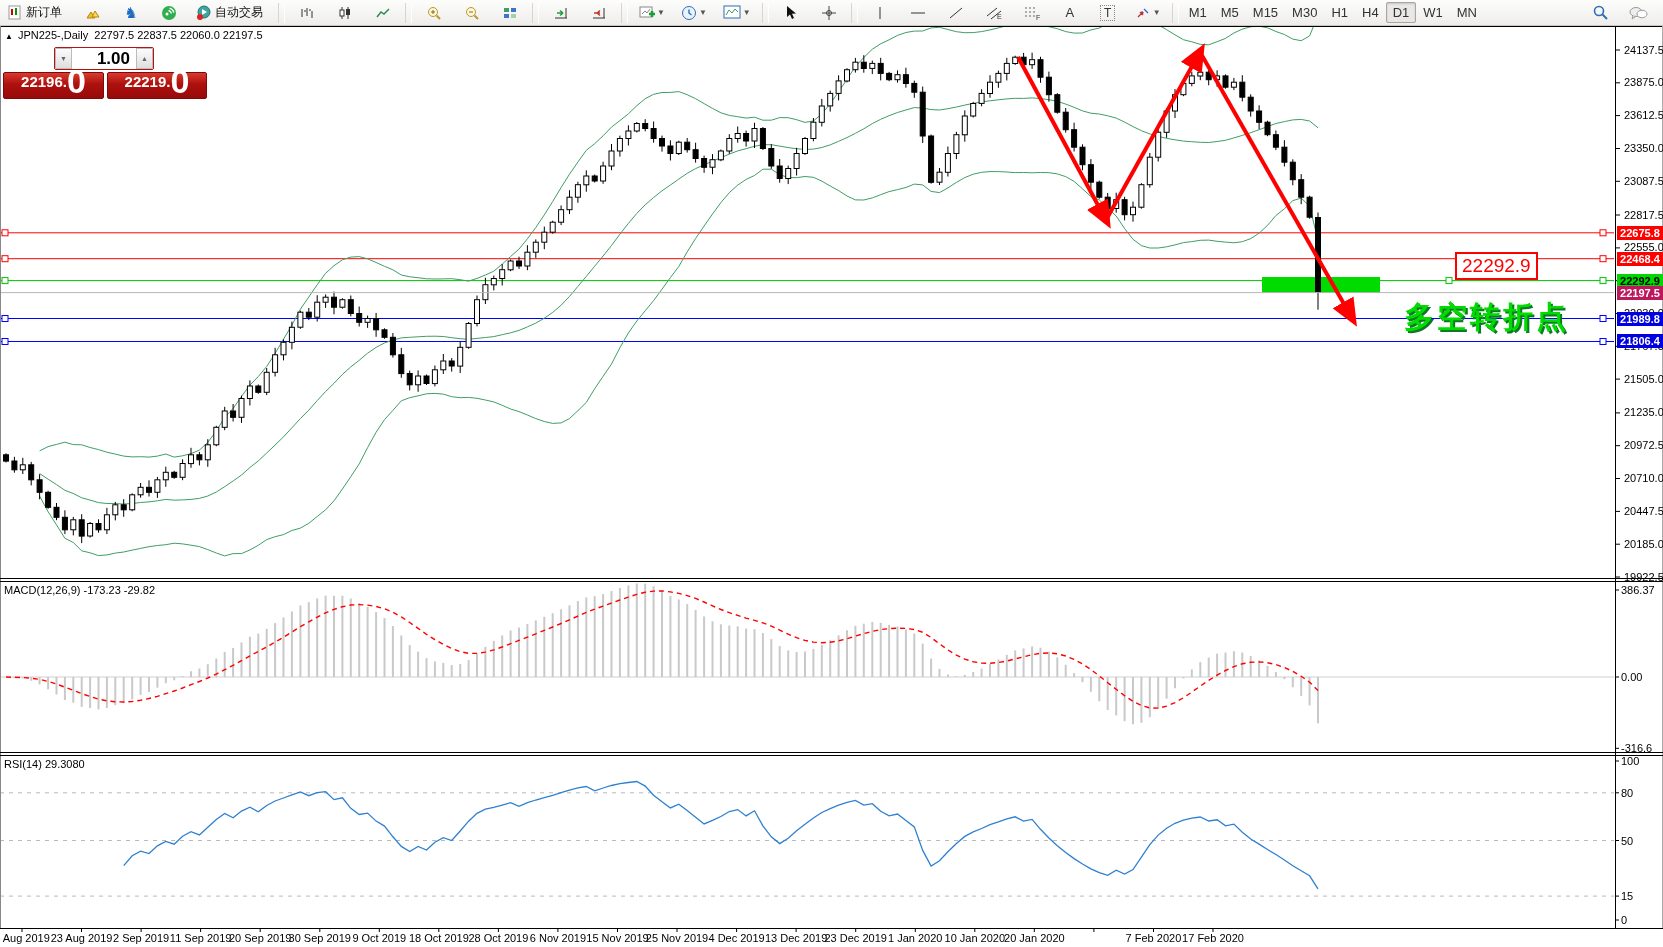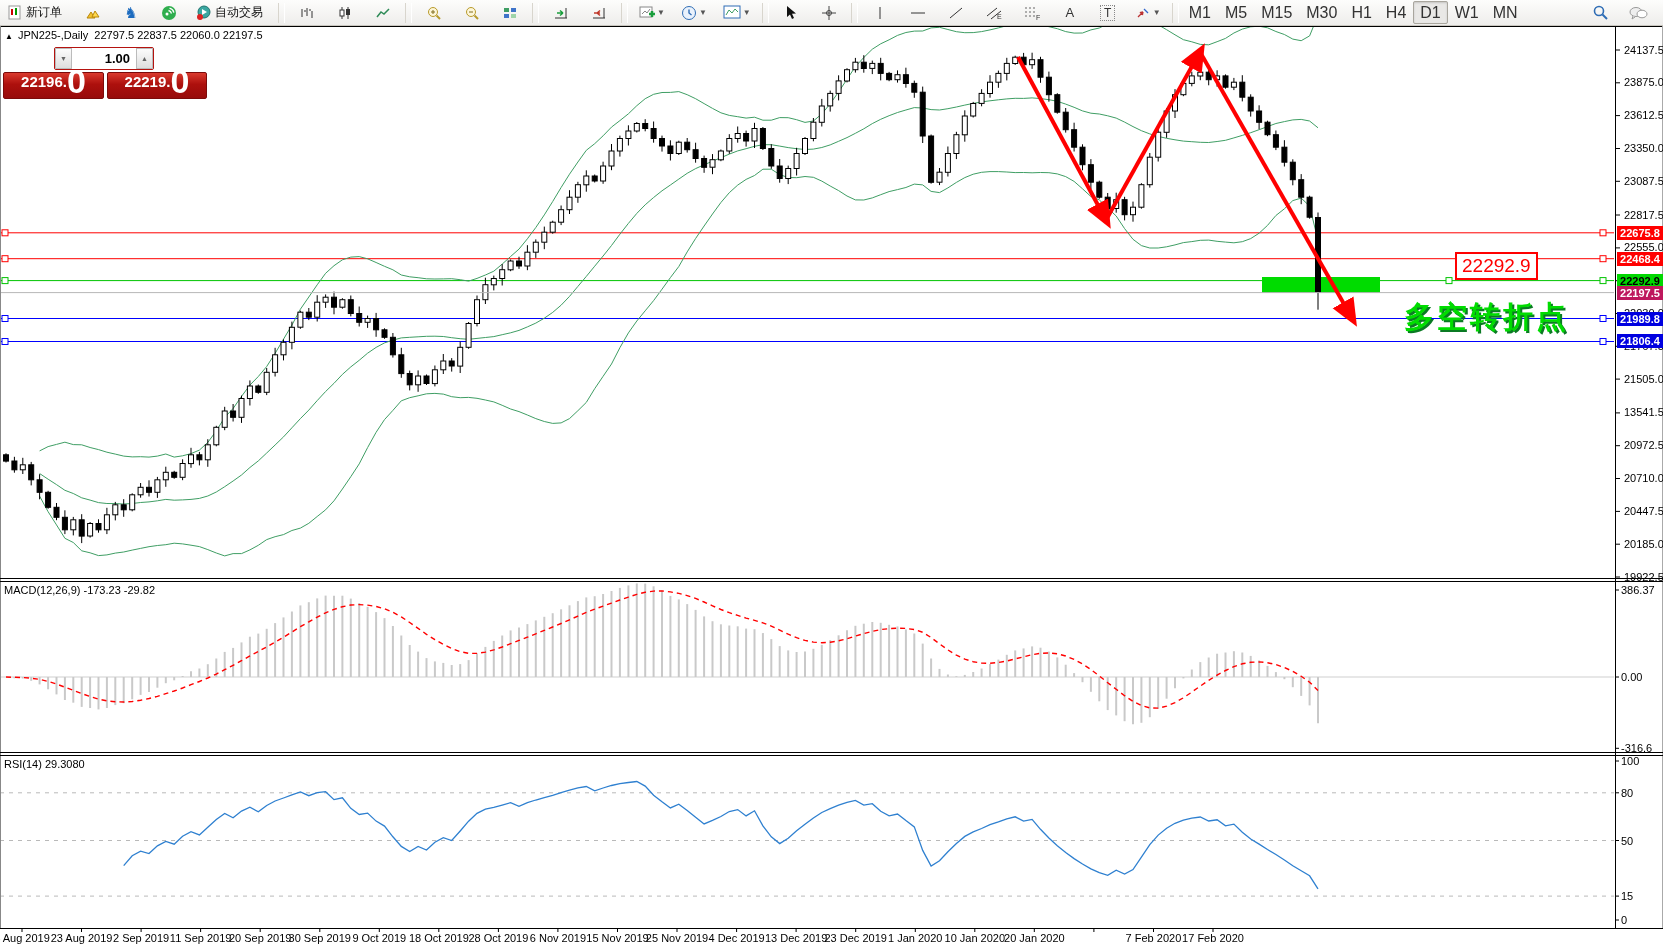--- a/index.html
+++ b/index.html
@@ -7,42 +7,42 @@
   
   #toolbar{position:absolute;left:0;top:0;width:1663px;height:25px;
     background:linear-gradient(#fdfdfc,#eeedeb);border-bottom:1px solid #c9c6bf;
     display:flex;align-items:center;font-size:12px;color:#222;white-space:nowrap;}
   .tsep{width:5px;height:20px;margin:0 3px;border-left:1px solid #d8d5cd;border-right:1px solid #fff;}
   .tbtn{display:inline-flex;align-items:center;justify-content:center;height:20px;min-width:22px;
     padding:0 8px;border-radius:2px;cursor:default;}
   .tbtn svg{display:block;}
   .tflag{font-size:12px;color:#111;margin-left:3px;margin-right:4px;}
   .ddv{font-size:8px;color:#555;margin-left:2px;}
-  .tf{font-size:16px;color:#333;padding:2px 6px;border:1px solid transparent;border-radius:2px;}
+  .tf{font-size:13px;color:#333;padding:2px 6px;border:1px solid transparent;border-radius:2px;}
   .tf.active{background:#e9e8e6;border:1px solid #a9a69e;box-shadow:inset 0 1px 2px rgba(0,0,0,.15);}
   
   #chartwrap{position:absolute;left:0;top:26px;width:1663px;height:921px;background:#fff;}
   #chartsvg{position:absolute;left:0;top:0;}
   .axis-tick{position:absolute;left:1624px;font-size:11px;color:#000;}
   .chip{position:absolute;left:1617px;width:46px;height:14px;font-size:11px;font-weight:bold;
     text-align:center;line-height:14px;}
   .time-lbl{position:absolute;top:906px;font-size:11px;color:#000;transform:translateX(-50%);}
   #symtitle{position:absolute;left:5px;top:3px;font-size:11px;color:#000;}
   #symtitle .tri{font-size:8px;margin-right:5px;}
   
   #tradepanel{position:absolute;left:3px;top:21px;width:204px;}
   .tp-row1{display:flex;height:23px;}
   .tp-btn{background:linear-gradient(#e2463a,#b5130f 55%,#9d0d0d);border:1px solid #7c0a0a;color:#fff;
     font-size:13px;display:flex;align-items:center;justify-content:center;border-radius:2px;margin-top:41px;}
   #sellbtn{width:46px;}
   #buybtn{width:48px;align-items:flex-end;}
   .volgrp{flex:1;display:flex;margin:0 3px;border:1px solid #b5130f;border-radius:2px;background:#fff;}
   .spin{width:15px;background:linear-gradient(#fcfcfc,#dedede);border:1px solid #bbb;color:#666;
     font-size:7px;display:flex;align-items:center;justify-content:center;}
-  .volval{flex:1;font-size:13px;font-weight:bold;color:#000;display:flex;align-items:center;justify-content:flex-end;padding-right:6px;}
+  .volval{flex:1;font-size:17px;font-weight:bold;color:#000;display:flex;align-items:center;justify-content:flex-end;padding-right:6px;}
   .tp-row2{display:flex;margin-top:2px;height:27px;}
   .px-box{background:linear-gradient(#da3a2e,#ad100d 45%,#970b0b);border:1px solid #7c0a0a;color:#fff;
     display:flex;align-items:flex-end;justify-content:center;border-radius:2px;padding-bottom:1px;}
   #bidbox{width:100px;margin-right:3px;}
   #askbox{width:99px;}
   .px-small{font-size:15px;font-weight:bold;line-height:30px;}
   .px-dot{font-size:15px;font-weight:bold;line-height:30px;}
   .px-big{font-size:34px;font-weight:bold;line-height:32px;}
   
   #supportbox{position:absolute;left:1455px;top:226px;border:2px solid #ff0000;background:#fff;
@@ -858,21 +858,21 @@
         <div class="axis-tick" style="top: 50.3203px;">23875.0</div>
         <div class="axis-tick" style="top: 83.1406px;">23612.5</div>
         <div class="axis-tick" style="top: 115.961px;">23350.0</div>
         <div class="axis-tick" style="top: 148.781px;">23087.5</div>
         <div class="axis-tick" style="top: 182.539px;">22817.5</div>
         <div class="axis-tick" style="top: 215.359px;">22555.0</div>
         <div class="axis-tick" style="top: 248.18px;">22292.5</div>
         <div class="axis-tick" style="top: 281px;">22030.0</div>
         <div class="axis-tick" style="top: 313.82px;">21767.5</div>
         <div class="axis-tick" style="top: 346.641px;">21505.0</div>
-        <div class="axis-tick" style="top: 380.399px;">13541.5</div>
+        <div class="axis-tick" style="top: 380.399px;">21235.0</div>
         <div class="axis-tick" style="top: 413.219px;">20972.5</div>
         <div class="axis-tick" style="top: 446.039px;">20710.0</div>
         <div class="axis-tick" style="top: 478.859px;">20447.5</div>
         <div class="axis-tick" style="top: 511.68px;">20185.0</div>
         <div class="axis-tick" style="top: 544.5px;">19922.5</div>
       </div>
     <div id="chips">
         <div class="chip" style="top: 199.756px; background: rgb(255, 0, 0); color: rgb(255, 255, 255);">22675.8</div>
         <div class="chip" style="top: 225.687px; background: rgb(255, 0, 0); color: rgb(255, 255, 255);">22468.4</div>
         <div class="chip" style="top: 247.63px; background: rgb(0, 216, 0); color: rgb(0, 0, 0);">22292.9</div>

